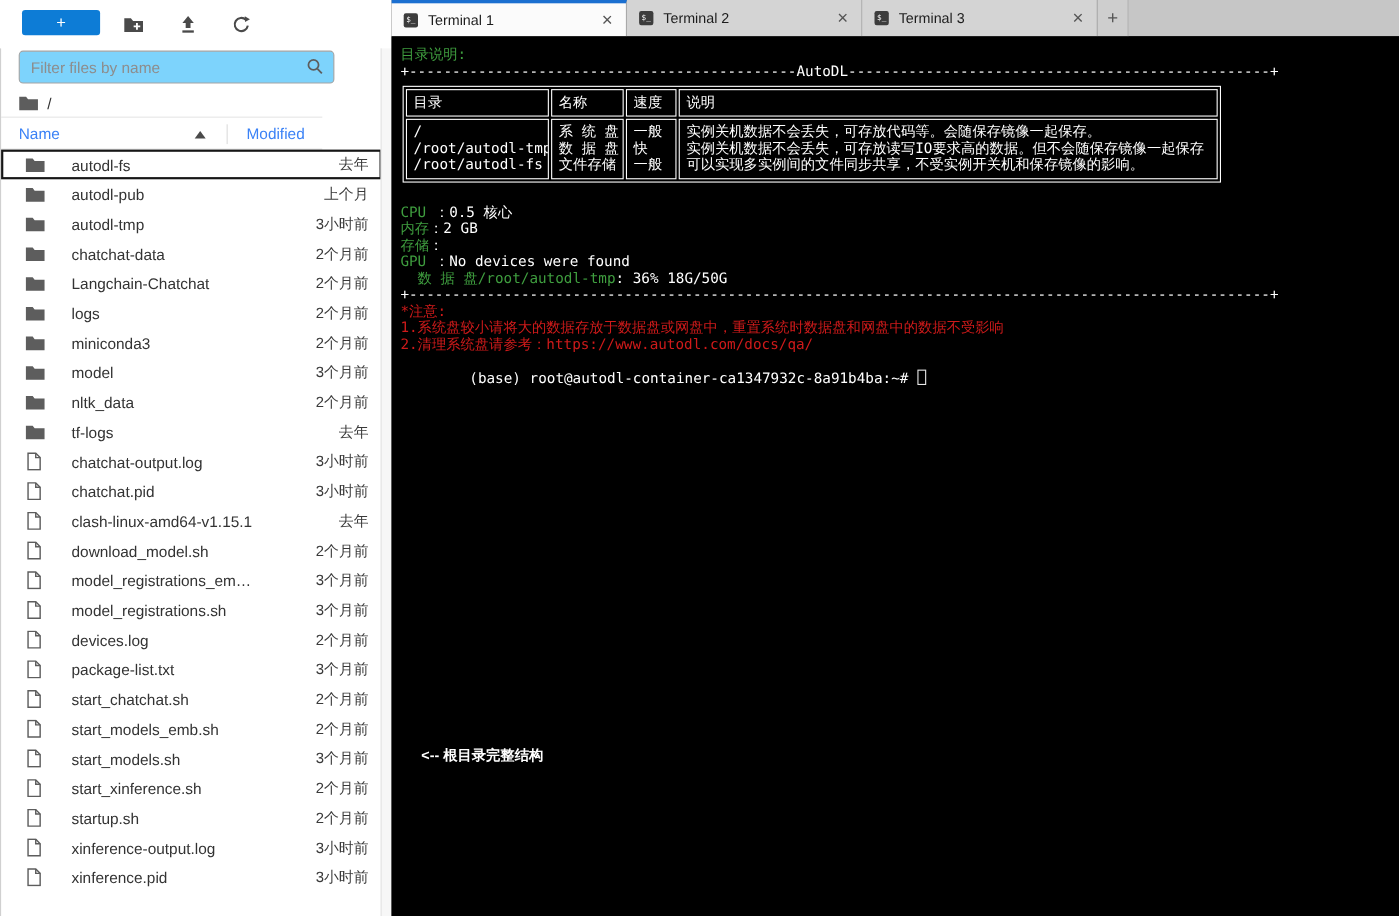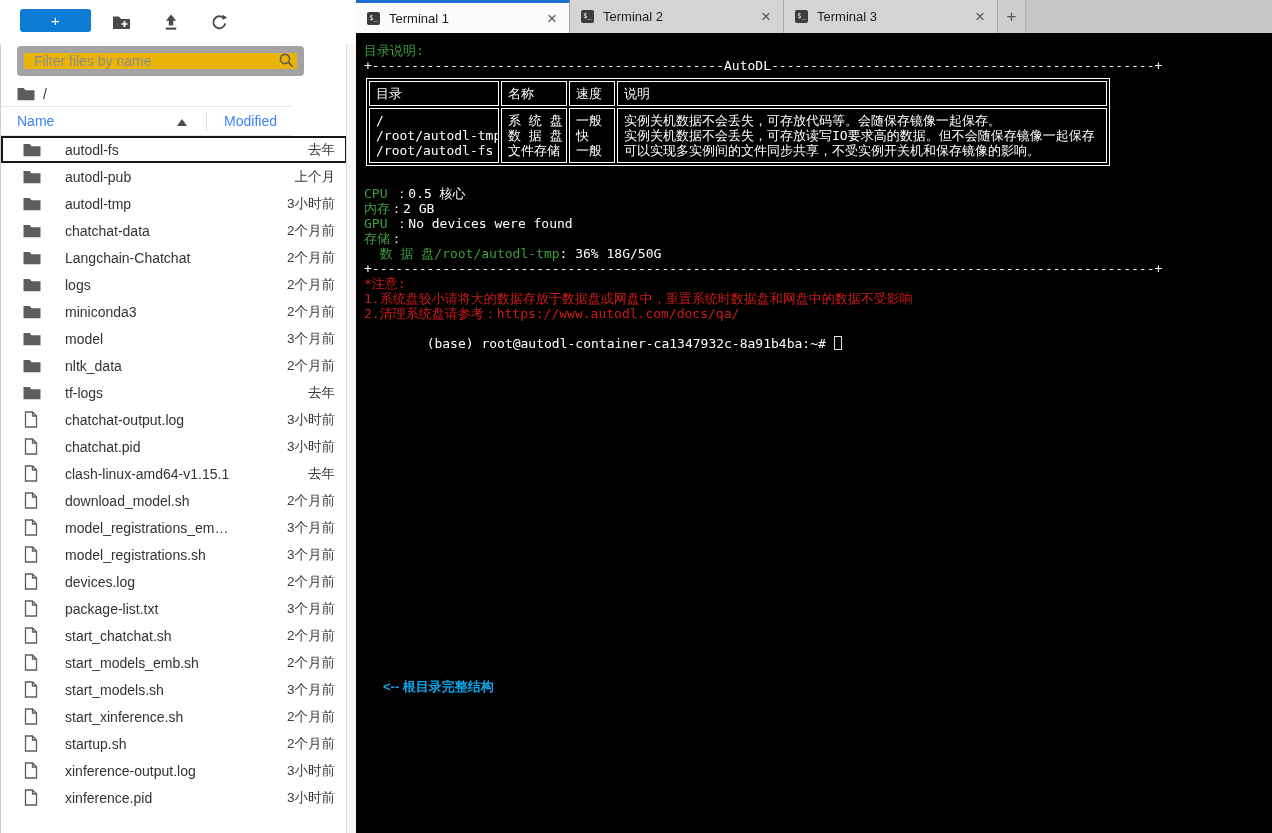--- a/index.html
+++ b/index.html
@@ -13,22 +13,22 @@
   .btn-new { position:absolute; left:20px; top:9px; width:71px; height:23px; border:none;
     background:#0d7cd6; color:#fff; font-size:15px; border-radius:3px; line-height:21px; cursor:pointer; }
   .tb-icon { position:absolute; top:11px; width:22px; height:22px; display:flex;
     align-items:center; justify-content:center; background:none; border:none; cursor:pointer; }
   .tb-icon svg { display:block; }
   .fm-content { position:absolute; left:0; top:44px; width:356px; height:789px;
     border-left:1px solid #d0d0d0; background:#fff; }
   .scroll-strip { position:absolute; right:0; top:0; width:10px; height:789px;
     background:#f7f7f7; border-left:1px solid #e3e3e3; }
   .filter-wrap { position:absolute; left:16px; top:2px; width:287px; height:30px; }
-  .filter-input { width:100%; height:100%; border:7px solid #a3a3a3; border-radius:4px;
-    background:#eab308; padding:0 34px 0 10px; font-size:14px; color:#333;
+  .filter-input { width:100%; height:100%; border:1px solid #a3a3a3; border-radius:4px;
+    background:#7dd3fc; padding:0 34px 0 10px; font-size:14px; color:#333;
     font-family:"Liberation Sans",sans-serif; }
   .filter-input::placeholder { color:#8d8d8d; }
   .filter-search { position:absolute; right:9px; top:6px; }
   .breadcrumb { position:absolute; left:16px; top:38px; height:24px; display:flex;
     align-items:center; gap:8px; cursor:pointer; }
   .breadcrumb .slash { font-size:14px; color:#333; }
   .list-header { position:absolute; left:0; top:62px; width:292px; height:30px;
     border-top:1px solid #e6e6e6; border-bottom:1px solid #e6e6e6; font-weight:normal;
     font-size:14px; color:#3b82f6; }
   .col-name { position:absolute; left:16px; top:6px; cursor:pointer; }
@@ -64,21 +64,21 @@
   .green { color:#3f9e3f; }
   .red { color:#cf1a1a; }
   .white { color:#ffffff; }
   .cursor { display:inline-block; width:8px; height:14px; border:1px solid #e8e8e8;
     vertical-align:-2px; }
   table.dirtab { border-collapse:separate; border-spacing:2px; border:1px solid #fff;
     margin:5px 0 20px 2px; table-layout:fixed; width:744px; }
   table.dirtab th, table.dirtab td { border:1px solid #fff; padding:4px 6px; font-weight:normal;
     text-align:left; white-space:pre; overflow:hidden; }
   .td-speed { text-align:right; }
-  .annotation { position:absolute; left:27px; top:646px; color:#0ea5e9; font-weight:bold;
+  .annotation { position:absolute; left:27px; top:646px; color:#ffffff; font-weight:bold;
     font-size:13px; font-family:"Liberation Sans",sans-serif; white-space:pre; }
 </style>
 </head>
 <body>
 
 <div class="app">
 
   <div class="fm">
     <div class="fm-toolbar">
       <button class="btn-new">+</button>
@@ -453,22 +453,22 @@
               <td>实例关机数据不会丢失，可存放代码等。会随保存镜像一起保存。
 实例关机数据不会丢失，可存放读写IO要求高的数据。但不会随保存镜像一起保存
 可以实现多实例间的文件同步共享，不受实例开关机和保存镜像的影响。</td>
             </tr>
           </tbody>
       </table>
 
       <div id="info-lines">
           <div class="t-line"><span class="green">CPU </span><span class="white">：0.5 核心</span></div>
           <div class="t-line"><span class="green">内存</span><span class="white">：2 GB</span></div>
+          <div class="t-line"><span class="green">存储</span><span class="white">：</span></div>
           <div class="t-line"><span class="green">GPU </span><span class="white">：No devices were found</span></div>
-          <div class="t-line"><span class="green">存储</span><span class="white">：</span></div>
         </div>
       <div id="storage-lines">
           <div class="t-line"><span class="green">  数 据 盘/root/autodl-tmp</span><span class="white">: 36% 18G/50G</span></div>
         </div>
 
       <div class="t-line white">+----------------------------------------------------------------------------------------------------+</div>
       <div class="t-line red">*注意:</div>
       <div id="notice-lines">
           <div class="t-line red">1.系统盘较小请将大的数据存放于数据盘或网盘中，重置系统时数据盘和网盘中的数据不受影响</div>
           <div class="t-line red">2.清理系统盘请参考：https://www.autodl.com/docs/qa/</div>

